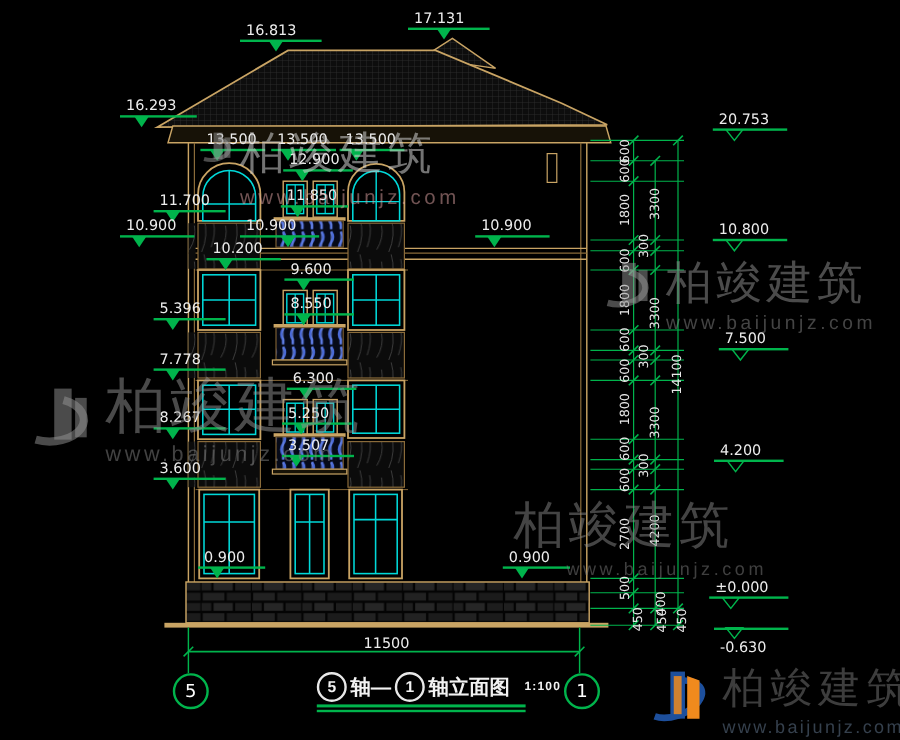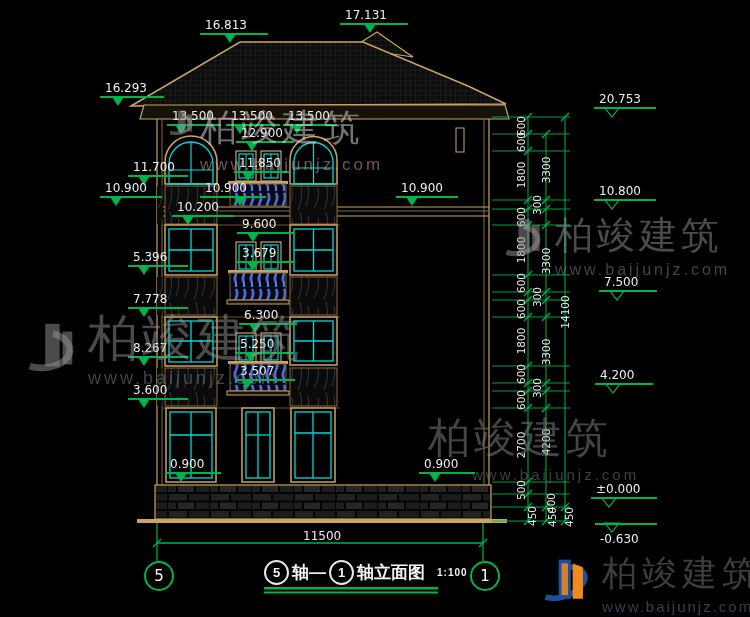--- a/index.html
+++ b/index.html
@@ -304,21 +304,21 @@
       <span class="val">10.200</span>
     </div>
   <div class="em" style="left:237px;top:242px;width:58px">
       <i class="tri" style="left:16px"></i>
       <b class="ln"></b>
       <span class="val">9.600</span>
     </div>
   <div class="em" style="left:237px;top:271px;width:58px">
       <i class="tri" style="left:16px"></i>
       <b class="ln"></b>
-      <span class="val">3.679</span>
+      <span class="val">8.550</span>
     </div>
   <div class="em" style="left:128px;top:275px;width:60px">
       <i class="tri" style="left:16px"></i>
       <b class="ln"></b>
       <span class="val">5.396</span>
     </div>
   <div class="em" style="left:128px;top:317px;width:60px">
       <i class="tri" style="left:16px"></i>
       <b class="ln"></b>
       <span class="val">7.778</span>

